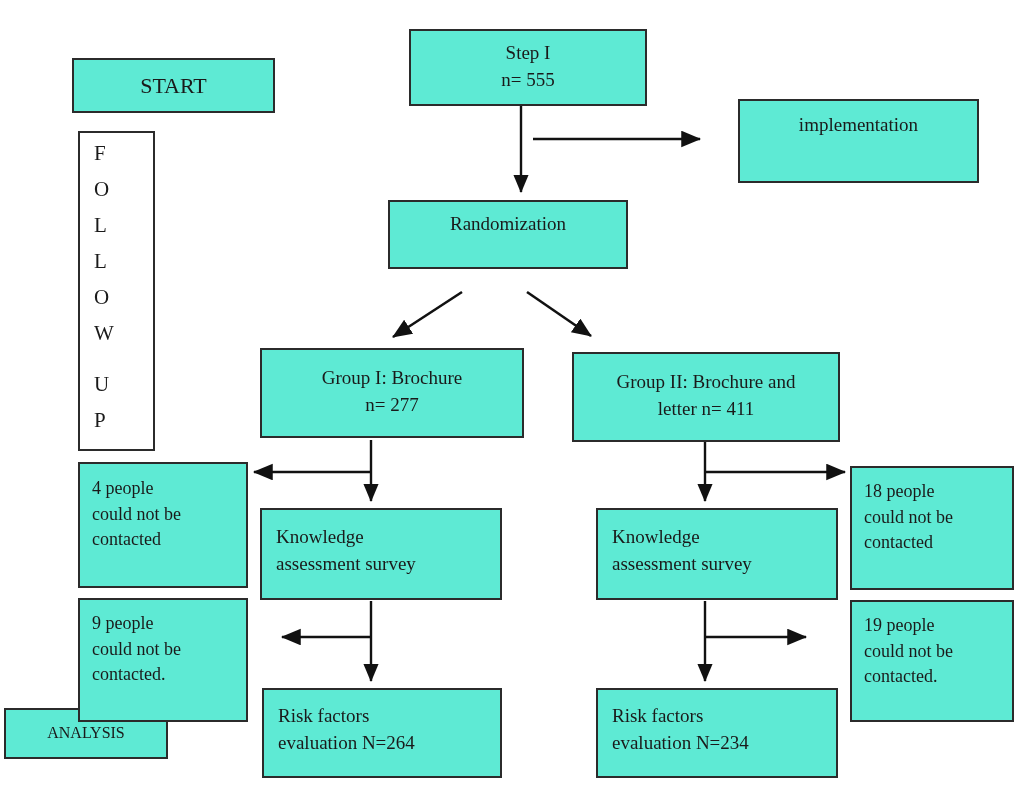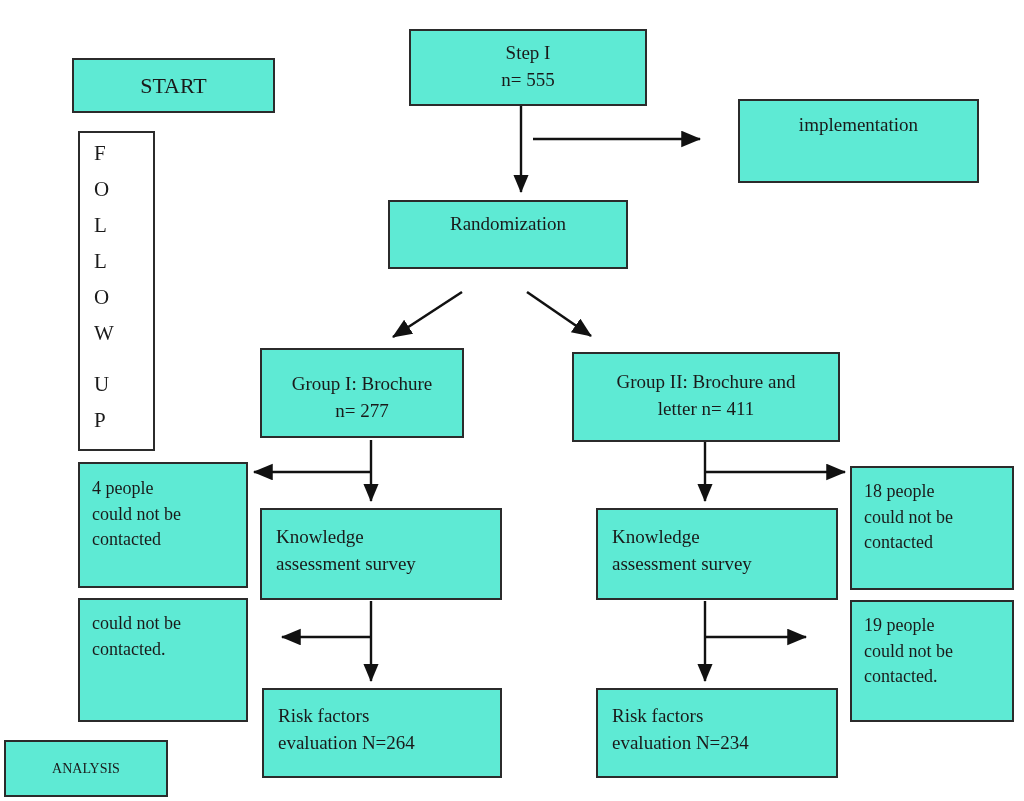--- a/index.html
+++ b/index.html
@@ -112,38 +112,38 @@
     <span style="margin-bottom:15px;">O</span>
     <span style="margin-bottom:15px;">L</span>
     <span style="margin-bottom:15px;">L</span>
     <span style="margin-bottom:15px;">O</span>
     <span style="margin-bottom:15px;">W</span>
     <span class="spacer-letter" style="margin-bottom:15px;"> </span>
     <span style="margin-bottom:15px;">U</span>
     <span>P</span>
   </div>
 
-  <div class="box center" style="left:4px; top:740px; width:164px; height:57px; font-size:14px; display:flex; align-items:center; justify-content:center;">
+  <div class="box center" style="left:4px; top:708px; width:164px; height:51px; font-size:16px; display:flex; align-items:center; justify-content:center;">
     <span class="txt">ANALYSIS</span>
   </div>
 
   <div class="box center" style="left:409px; top:29px; width:238px; height:77px; font-size:19px; padding-top:9px;">
     <span class="txt">Step I</span>
     <span class="txt">n= 555</span>
   </div>
 
   <div class="box center" style="left:738px; top:99px; width:241px; height:84px; font-size:19px; padding-top:11px;">
     <span class="txt">implementation</span>
   </div>
 
   <div class="box center" style="left:388px; top:200px; width:240px; height:69px; font-size:19px; padding-top:9px;">
     <span class="txt">Randomization</span>
   </div>
 
-  <div class="box center" style="left:260px; top:348px; width:204px; height:90px; font-size:19px; padding-top:21px;">
+  <div class="box center" style="left:260px; top:348px; width:264px; height:90px; font-size:19px; padding-top:15px;">
     <span class="txt">Group I: Brochure</span>
     <span class="txt">n= 277</span>
   </div>
 
   <div class="box center" style="left:572px; top:352px; width:268px; height:90px; font-size:19px; padding-top:15px;">
     <span class="txt">Group II: Brochure and</span>
     <span class="txt">letter   n= 411</span>
   </div>
 
   <div class="box" style="left:260px; top:508px; width:242px; height:92px; font-size:19px; padding:14px 14px 0 14px;">
@@ -166,20 +166,21 @@
     <span class="txt">evaluation    N=234</span>
   </div>
 
   <div class="box" style="left:78px; top:462px; width:170px; height:126px; font-size:18px; padding:12px 12px 0 12px;">
     <span class="txt">4          people</span>
     <span class="txt">could  not  be</span>
     <span class="txt">contacted</span>
   </div>
 
   <div class="box" style="left:78px; top:598px; width:170px; height:124px; font-size:18px; padding:11px 12px 0 12px;">
+    <span class="txt">9          people</span>
     <span class="txt">could  not  be</span>
     <span class="txt">contacted.</span>
   </div>
 
   <div class="box" style="left:850px; top:466px; width:164px; height:124px; font-size:18px; padding:11px 12px 0 12px;">
     <span class="txt">18         people</span>
     <span class="txt">could  not  be</span>
     <span class="txt">contacted</span>
   </div>
 

